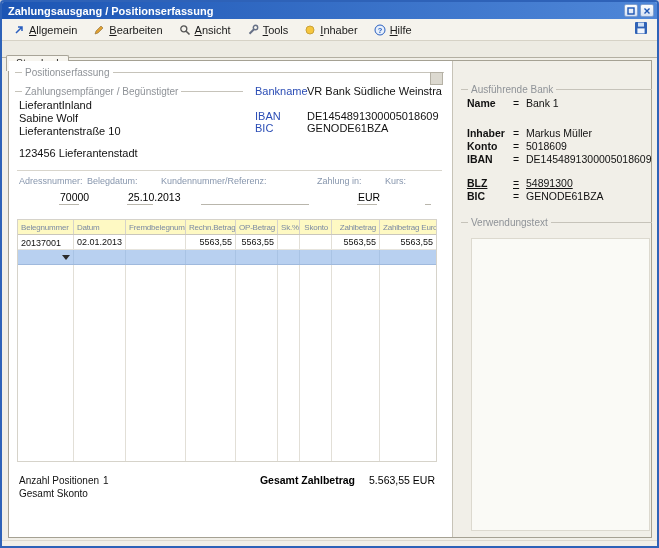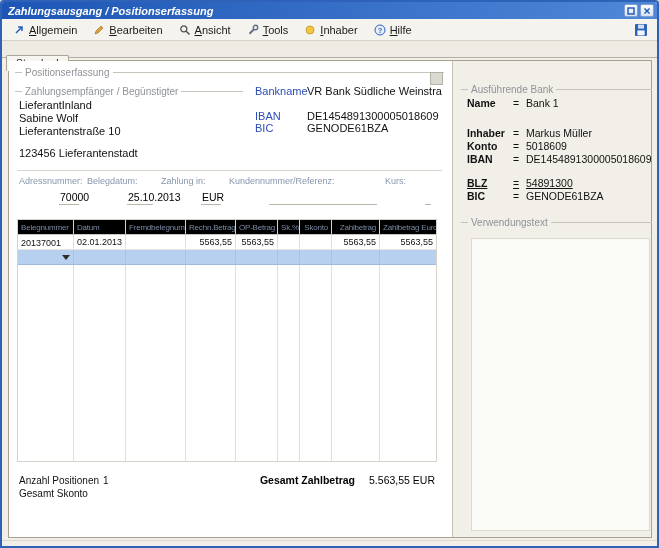--- a/index.html
+++ b/index.html
@@ -11,29 +11,29 @@
     border:2px solid #2e62b8; border-radius:4px 4px 0 0;
     background:#f1efe8; display:flex; flex-direction:column; overflow:hidden;
   }
 
   
   .titlebar {
     height:17px; flex:0 0 17px; display:flex; align-items:center;
     background:linear-gradient(to right,#1c55b4,#4f87d8);
     color:#fff; font-size:11px; font-weight:bold; padding:0 3px 0 6px;
   }
-  .titlebar .title { flex:1; white-space:nowrap; overflow:hidden;font-style:italic; }
+  .titlebar .title { flex:1; white-space:nowrap; overflow:hidden; }
   .tbtn {
     width:14px; height:13px; margin-left:2px; display:flex; align-items:center; justify-content:center;
     background:linear-gradient(#fdfdfd,#d4e1f4); border:1px solid #7f9fd0; border-radius:2px;
   }
 
   
   .menubar {
-    height:22px; flex:0 0 22px; display:flex; align-items:center; gap:2px;
+    height:22px; flex:0 0 22px; display:flex; gap:2px;
     background:#f5f3ed; border-bottom:1px solid #d6d2c6; padding:0 6px 0 4px;
   }
   .menu-item { display:flex; align-items:center; gap:4px; padding:2px 6px; font-size:11px; color:#1a1a1a; border:1px solid transparent; }
   .mi-label { display:inline-block; }
   .mi-label::first-letter { text-decoration:underline; }
   .mi-icon { width:12px; height:12px; display:inline-flex; }
   .spacer { flex:1; }
   .savebtn { width:20px; height:18px; display:flex; align-items:center; justify-content:center; border:1px solid transparent; }
 
   
@@ -73,21 +73,21 @@
 
   
   .fields { display:flex; gap:8px; padding:0 4px; }
   .field  { display:flex; flex-direction:column; }
   .f-label { font-size:9px; color:#8796ad; white-space:nowrap; }
   .f-value { font-size:10.5px; color:#000; border-bottom:1px solid #b9b6ac; min-height:14px; margin-top:5px; padding:0 1px 1px;margin-left:40px; }
   .fw0{width:60px}.fw1{width:66px}.fw2{width:148px}.fw3{width:60px}.fw4{width:46px}
 
   
   .tbl { margin:14px 2px 0; width:420px; border:1px solid #d6d3ca; display:flex; flex-direction:column; }
-  .thead { display:flex; background:#000000; border-bottom:1px solid #c9c6bc; }
+  .thead { display:flex; background:#fef9c3; border-bottom:1px solid #c9c6bc; }
   .th { font-size:8px; color:#7b8aa3; padding:3px 3px 2px; border-right:1px solid #d6d3ca; white-space:nowrap; overflow:hidden; letter-spacing:-0.2px; }
   .tr { display:flex; border-bottom:1px solid #e6e4dd; background:#fff; }
   .tr.selected { background:#b8d0f0; border-bottom:1px solid #9fb9dd; }
   .td { font-size:9px; color:#111; padding:2px 3px 1px; border-right:1px solid #e2dfd7; white-space:nowrap; overflow:hidden; height:14px; }
   .tr.selected .td { border-right-color:#a9c3e4; }
   .num { text-align:right; }
   .c0{width:56px}.c1{width:52px}.c2{width:60px}.c3{width:50px}.c4{width:42px}
   .c5{width:22px}.c6{width:32px}.c7{width:48px}.c8{width:56px;border-right:none}
   .td.c0 { display:flex; align-items:center; }
   .caret { width:0; height:0; border-left:4px solid transparent; border-right:4px solid transparent; border-top:5px solid #2b2b2b; margin-left:auto; }
@@ -238,27 +238,27 @@
 
         <div class="fields">
           <div class="field fw0">
             <span class="f-label">Adressnummer:</span>
             <span class="f-value">70000</span>
           </div>
           <div class="field fw1">
             <span class="f-label">Belegdatum:</span>
             <span class="f-value">25.10.2013</span>
           </div>
+          <div class="field fw2">
+            <span class="f-label">Kundennummer/Referenz:</span>
+            <span class="f-value"></span>
+          </div>
           <div class="field fw3">
             <span class="f-label">Zahlung in:</span>
             <span class="f-value">EUR</span>
-          </div>
-          <div class="field fw2">
-            <span class="f-label">Kundennummer/Referenz:</span>
-            <span class="f-value"></span>
           </div>
           <div class="field fw4">
             <span class="f-label">Kurs:</span>
             <span class="f-value"></span>
           </div>
         </div>
 
         <div class="tbl">
           <div class="thead">
             <span class="th c0">Belegnummer</span>

